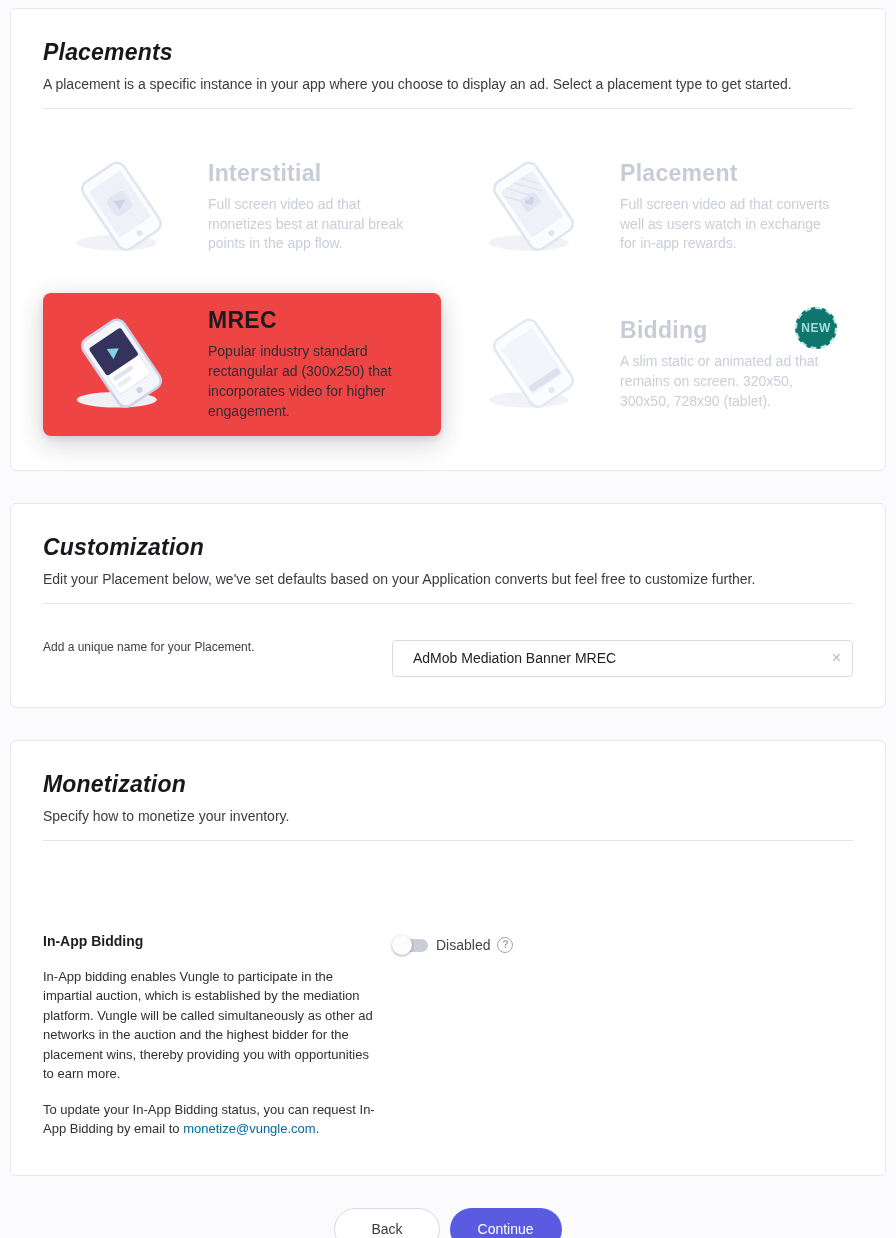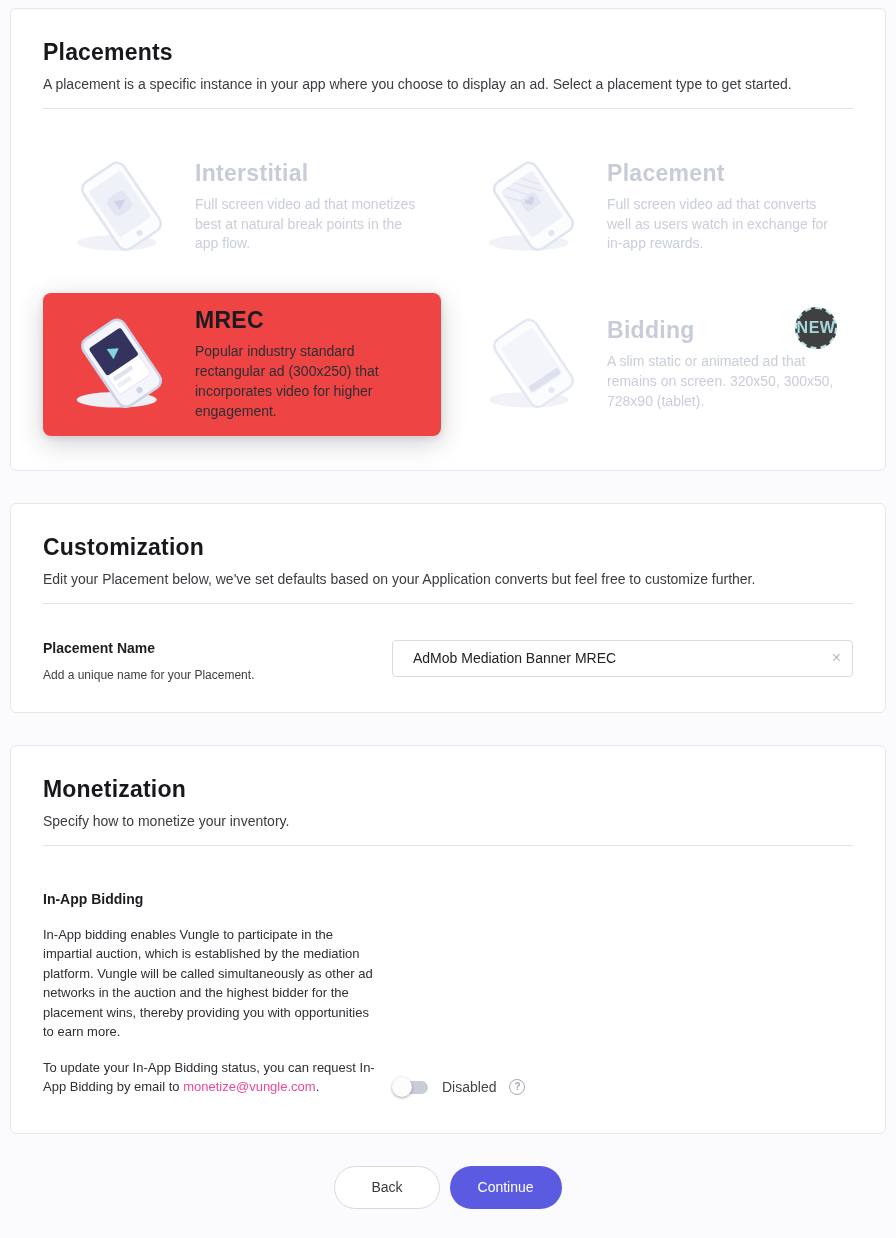--- a/index.html
+++ b/index.html
@@ -15,40 +15,41 @@
     margin: 0 10px 32px;
     padding: 30px 32px 30px;
   }
 
   .card-title {
     margin: 0 0 10px;
     font-size: 23px;
     font-weight: 700;
     color: #17171c;
     letter-spacing: .2px;
+    font-style: italic;
   }
   .card-subtitle {
     margin: 0 0 16px;
     font-size: 14px;
     color: #3b3b42;
   }
   .divider { border: none; border-top: 1px solid #e3e3e8; margin: 0; }
 
   
   .placement-grid {
     display: grid;
     grid-template-columns: 1fr 1fr;
     column-gap: 14px;
     row-gap: 24px;
     padding: 36px 0 4px;
   }
   .placement-tile {
     display: flex;
     align-items: center;
-    gap: 12px;
+    gap: 25px;
     padding: 14px 18px;
     border-radius: 8px;
     position: relative;
     cursor: pointer;
     min-height: 118px;
   }
   .tile-title {
     font-size: 23px;
     font-weight: 700;
     color: #c7ccd8;
@@ -72,27 +73,27 @@
 
   .new-badge {
     position: absolute;
     right: 16px;
     top: 14px;
     width: 42px;
     height: 42px;
     border-radius: 50%;
     border: 2px dashed #b9e2e6;
     color: #a7dade;
-    font-size: 16px;
+    font-size: 12px;
     font-weight: 700;
     letter-spacing: .5px;
     display: flex;
     align-items: center;
     justify-content: center;
-    background: #404040;
+    background: #0f766e;
   }
 
   
   .field-row { display: flex; padding-top: 36px; align-items: flex-start; }
   .field-label-col { width: 349px; flex: 0 0 349px; }
   .field-label { font-size: 14px; font-weight: 700; color: #1d1d22; margin-bottom: 12px; }
   .field-help  { font-size: 12px; color: #3e3e45; }
   .field-input-col { flex: 1; }
   .input-wrap { position: relative; }
   .text-input {
@@ -112,34 +113,34 @@
     right: 12px;
     top: 50%;
     transform: translateY(-50%);
     color: #b6bac5;
     font-size: 16px;
     line-height: 1;
     cursor: pointer;
   }
 
   
-  .bidding-row { display: flex; margin-top: 45px; align-items: flex-end; }
+  .bidding-row { display: flex; margin-top: 92px; align-items: flex-start; }
   .bidding-left { width: 349px; flex: 0 0 349px; }
   .bidding-label { font-size: 14px; font-weight: 700; color: #1d1d22; margin-bottom: 18px; }
   .bidding-desc {
     font-size: 13px;
     line-height: 1.5;
     color: #2f2f36;
     max-width: 332px;
     margin: 0 0 16px;
   }
   .bidding-desc:last-child { margin-bottom: 0; }
-  .email-link { color: #ec4899; text-decoration: none; cursor: pointer; }
-
-  .toggle-row { display: flex; align-items: center; gap: 13px; padding-top: 2px; }
+  .email-link { color: #0369a1; text-decoration: none; cursor: pointer; }
+
+  .toggle-row { display: flex; align-items: center; gap: 7px; padding-top: 2px; }
   .toggle { position: relative; width: 37px; height: 20px; cursor: pointer; flex: 0 0 37px; }
   .toggle-track {
     position: absolute; left: 3px; top: 4px;
     width: 33px; height: 13px;
     border-radius: 7px;
     background: #c9cdd7;
   }
   .toggle-knob {
     position: absolute; left: 0; top: 0;
     width: 20px; height: 20px;
@@ -282,21 +283,20 @@
     </div>
   </section>
 
   <section class="card">
     <h1 class="card-title">Customization</h1>
     <p class="card-subtitle">Edit your Placement below, we've set defaults based on your Application converts but feel free to customize further.</p>
     <hr class="divider">
 
     <div class="field-row">
       <div class="field-label-col">
-        <div class="field-label">Placement Name</div>
         <div class="field-help">Add a unique name for your Placement.</div>
       </div>
       <div class="field-input-col">
         <div class="input-wrap">
           <input type="text" class="text-input" value="AdMob Mediation Banner MREC" style="">
           <span class="clear-icon">×</span>
         </div>
       </div>
     </div>
   </section>

